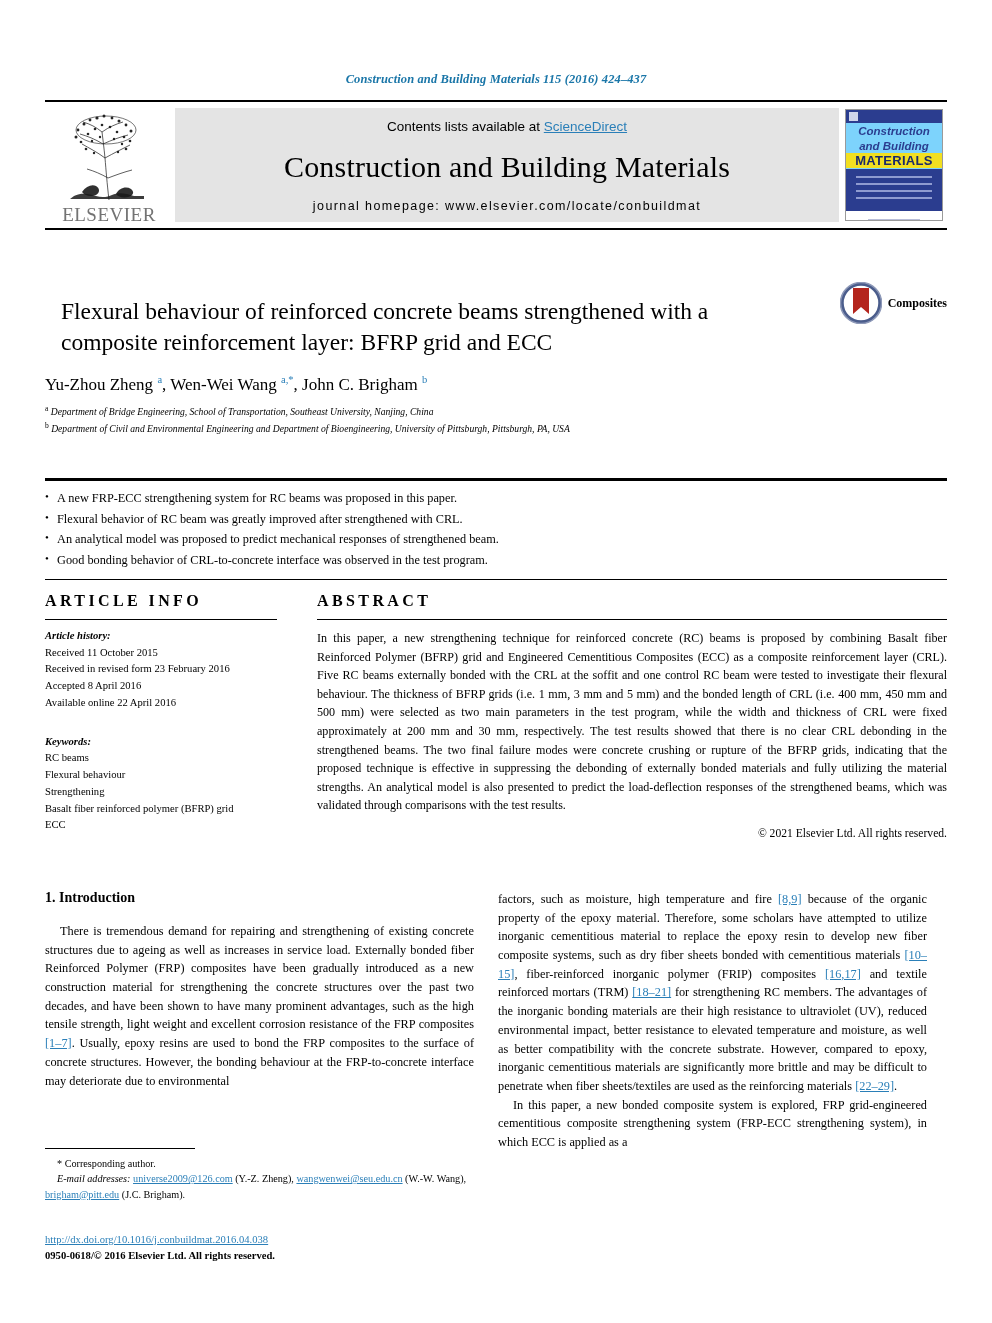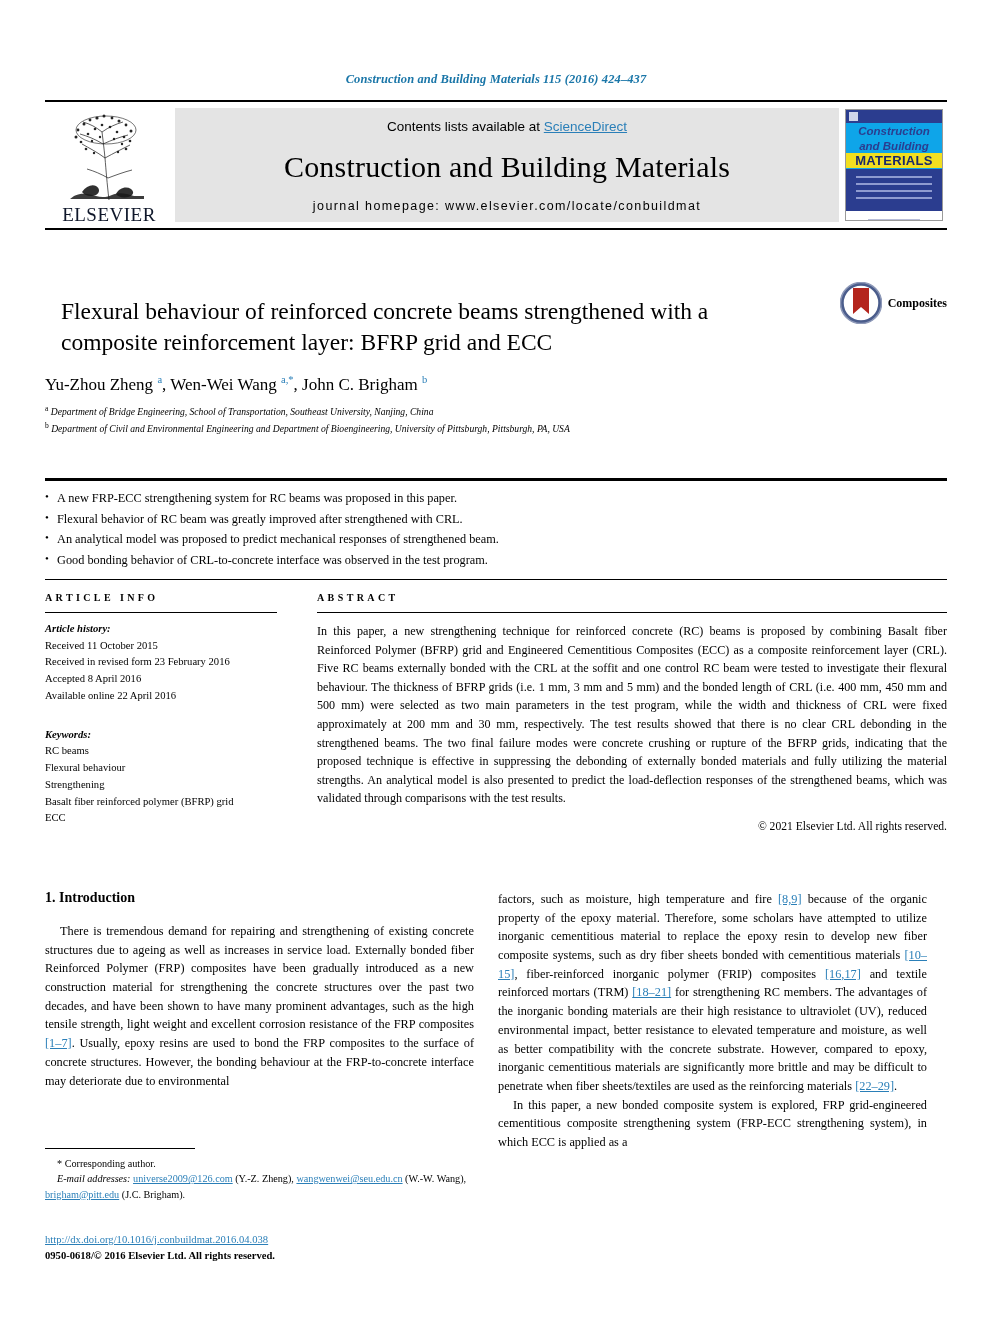--- a/index.html
+++ b/index.html
@@ -61,21 +61,21 @@
     align-items: center;
     justify-content: flex-end;
     padding-bottom: 4px;
     box-sizing: border-box;
   }
   .tree-svg { display:block; }
   .elsevier-word {
     font-family: "Liberation Serif", serif;
     font-size: 19px;
     letter-spacing: 0.5px;
-    color: #0f172a;
+    color: #737373;
     font-weight: normal;
     line-height: 1;
     margin-top: 1px;
   }
   .masthead-center {
     flex: 1;
     background: #e4e4e4;
     display: flex;
     flex-direction: column;
     justify-content: space-between;
@@ -98,21 +98,21 @@
   .homepage-line {
     font-family: "Liberation Sans", sans-serif;
     font-size: 12.5px;
     letter-spacing: 1.4px;
   }
   .cover-thumb {
     width: 96px;
     flex: none;
     margin: 7px 4px 7px 0;
     border: 1px solid #9a9a9a;
-    background: #0ea5e9;
+    background: #7dd3fc;
     position: relative;
     overflow: hidden;
   }
   .cov-topbar { height: 13px; background:#2b3d8f; width:100%; position:relative;}
   .cov-topbar::after{content:"";position:absolute;left:3px;top:2px;width:9px;height:9px;background:#cfd5ea;}
   .cov-t1, .cov-t2 {
     font-family:"Liberation Sans", sans-serif;
     font-weight:bold; font-style:italic;
     color:#2b3d8f; font-size:11.5px; text-align:center; line-height:1.12;
     padding-top:2px;
@@ -192,21 +192,21 @@
   }
   .hl-bottom-rule { border-bottom: 1.6px solid #000; }
 
   
   .info-abstract { position:absolute; top:592px; left:45px; width:902px; display:flex; gap:40px; }
   .col-info { width: 232px; flex:none; }
   .col-abstract { flex: 1; }
   .col-rule { border-top: 1.6px solid #000; }
   .info-head, .abs-head {
     font-family:"Liberation Serif", serif;
-    font-size: 10px; font-weight:bold; letter-spacing:3.4px;
+    font-size: 16px; font-weight:bold; letter-spacing:3.4px;
     padding-bottom: 9px;
   }
   .info-body { font-family:"Liberation Serif", serif; font-size:10.6px; line-height:1.58; padding-top:8px;}
   .info-body .ttl { font-style: italic; font-weight: bold; }
   .kw-block { margin-top: 14px; }
   .abs-body {
     font-family:"Liberation Serif", serif;
     font-size: 12.1px;
     line-height: 1.54;
     text-align: justify;

